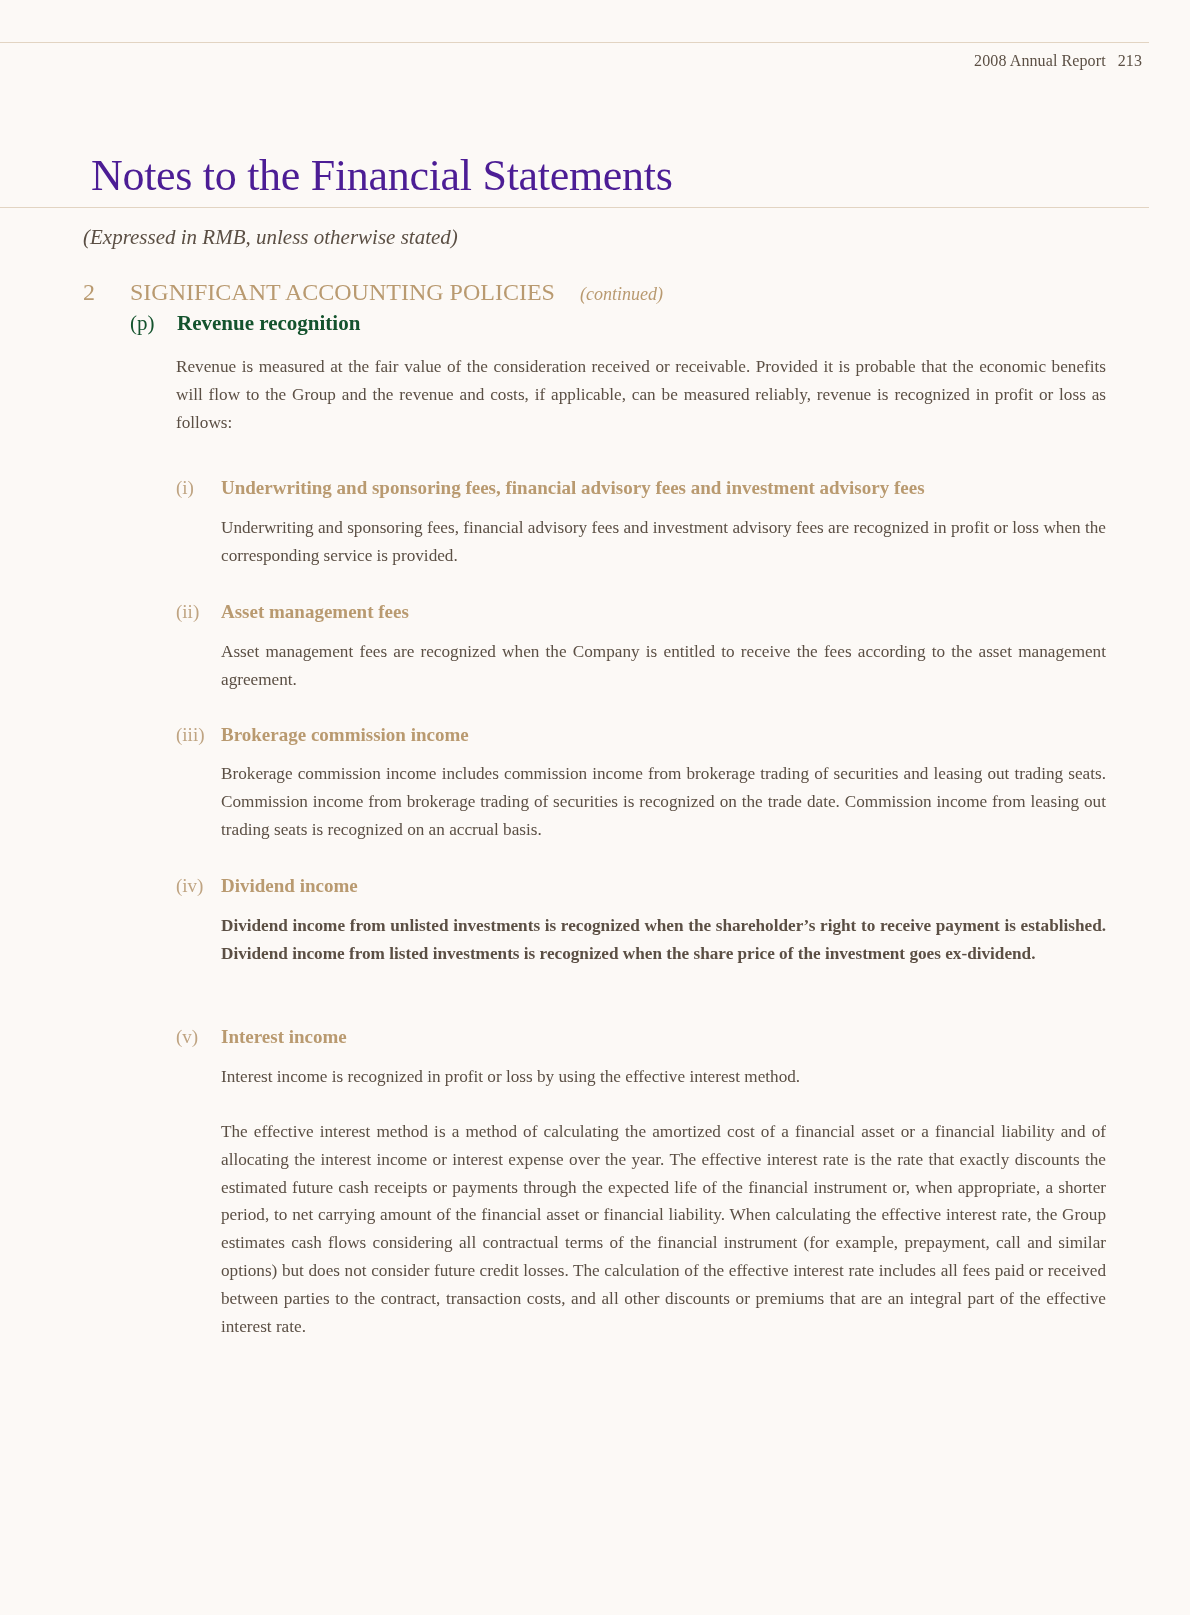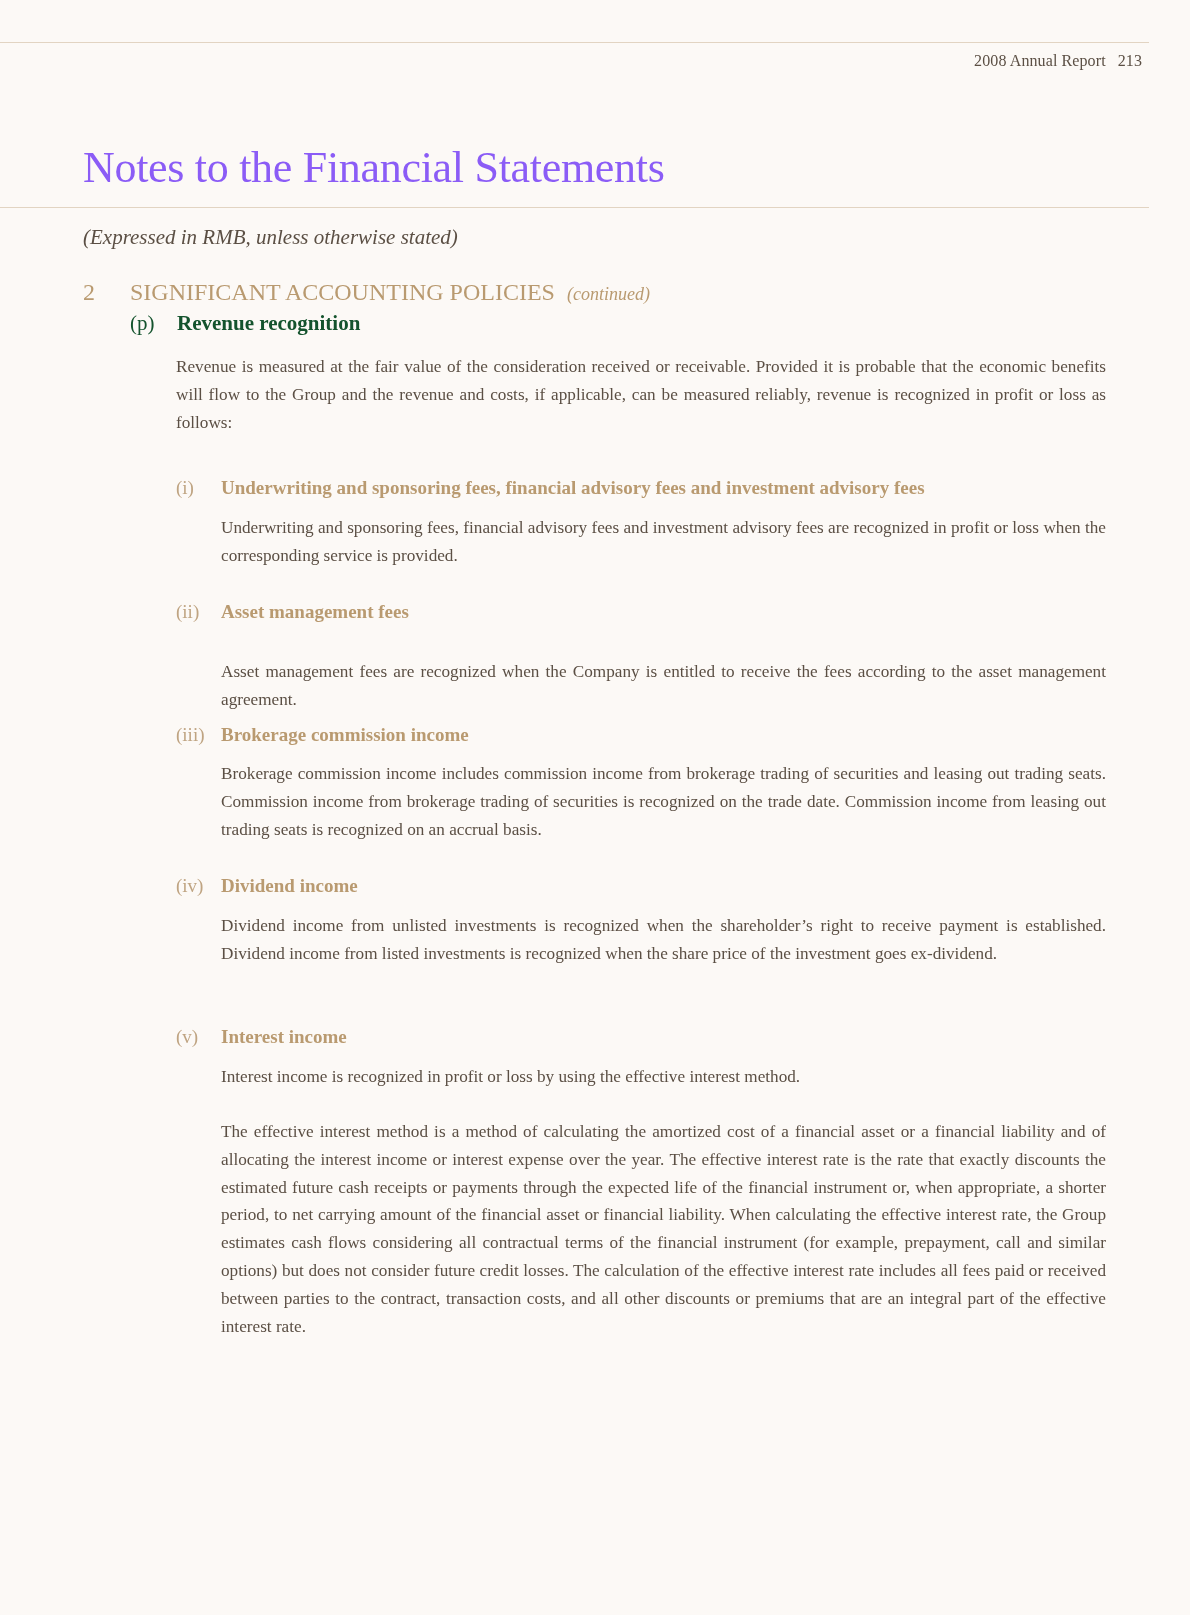--- a/index.html
+++ b/index.html
@@ -34,24 +34,24 @@
       letter-spacing: 0.1px;
     }
     .running-header .page-num {
       margin-left: 12px;
     }
 
     .page-title {
       position: absolute;
       left: 83px;
       top: 146px;
-      margin: 0;
+      margin: 8px;
       font-size: 44px;
       font-weight: normal;
-      color: #8b5cf6;
+      color: #4c1d95;
       letter-spacing: -0.3px;
       line-height: 1;
     }
 
     .currency-note {
       position: absolute;
       left: 83px;
       top: 225px;
       font-size: 21px;
       font-style: italic;
@@ -67,21 +67,21 @@
       line-height: 1;
       white-space: nowrap;
     }
     .section-heading .sec-num {
       display: inline-block;
       width: 47px;
     }
     .section-heading .sec-cont {
       font-size: 18px;
       font-style: italic;
-      margin-left: 6px;
+      margin-left: 19px;
     }
 
     .subsection-heading {
       position: absolute;
       left: 130px;
       top: 313px;
       font-size: 21px;
       font-weight: bold;
       color: #14532d;
       line-height: 1;
@@ -149,29 +149,29 @@
 <p class="para lvl1" style="top:353px;">Revenue is measured at the fair value of the consideration received or receivable. Provided it is probable that the economic benefits will flow to the Group and the revenue and costs, if applicable, can be measured reliably, revenue is recognized in profit or loss as follows:</p>
 
 <div class="item-heading" style="top:478px;">
   <span class="item-num">(i)</span><span class="item-title">Underwriting and sponsoring fees, financial advisory fees and investment advisory fees</span>
 </div>
 <p class="para lvl2" style="top:514px;">Underwriting and sponsoring fees, financial advisory fees and investment advisory fees are recognized in profit or loss when the corresponding service is provided.</p>
 
 <div class="item-heading" style="top:602px;">
   <span class="item-num">(ii)</span><span class="item-title">Asset management fees</span>
 </div>
-<p class="para lvl2" style="top:638px;margin-top:20px;">Asset management fees are recognized when the Company is entitled to receive the fees according to the asset management agreement.</p>
+<p class="para lvl2" style="top:638px;">Asset management fees are recognized when the Company is entitled to receive the fees according to the asset management agreement.</p>
 
 <div class="item-heading" style="top:725px;">
   <span class="item-num">(iii)</span><span class="item-title">Brokerage commission income</span>
 </div>
 <p class="para lvl2" style="top:760px;">Brokerage commission income includes commission income from brokerage trading of securities and leasing out trading seats. Commission income from brokerage trading of securities is recognized on the trade date. Commission income from leasing out trading seats is recognized on an accrual basis.</p>
 
 <div class="item-heading" style="top:876px;">
   <span class="item-num">(iv)</span><span class="item-title">Dividend income</span>
 </div>
-<p class="para lvl2" style="top:912px;">Dividend income from unlisted investments is recognized when the shareholder’s right to receive payment is established. Dividend income from listed investments is recognized when the share price of the investment goes ex-dividend.</p>
+<p class="para lvl2" style="top:912px;font-weight:bold;">Dividend income from unlisted investments is recognized when the shareholder’s right to receive payment is established. Dividend income from listed investments is recognized when the share price of the investment goes ex-dividend.</p>
 
 <div class="item-heading" style="top:1027px;">
   <span class="item-num">(v)</span><span class="item-title">Interest income</span>
 </div>
 <p class="para lvl2" style="top:1063px;">Interest income is recognized in profit or loss by using the effective interest method.</p>
 <p class="para lvl2" style="top:1118px;">The effective interest method is a method of calculating the amortized cost of a financial asset or a financial liability and of allocating the interest income or interest expense over the year. The effective interest rate is the rate that exactly discounts the estimated future cash receipts or payments through the expected life of the financial instrument or, when appropriate, a shorter period, to net carrying amount of the financial asset or financial liability. When calculating the effective interest rate, the Group estimates cash flows considering all contractual terms of the financial instrument (for example, prepayment, call and similar options) but does not consider future credit losses. The calculation of the effective interest rate includes all fees paid or received between parties to the contract, transaction costs, and all other discounts or premiums that are an integral part of the effective interest rate.</p>
 
 </body></html>

